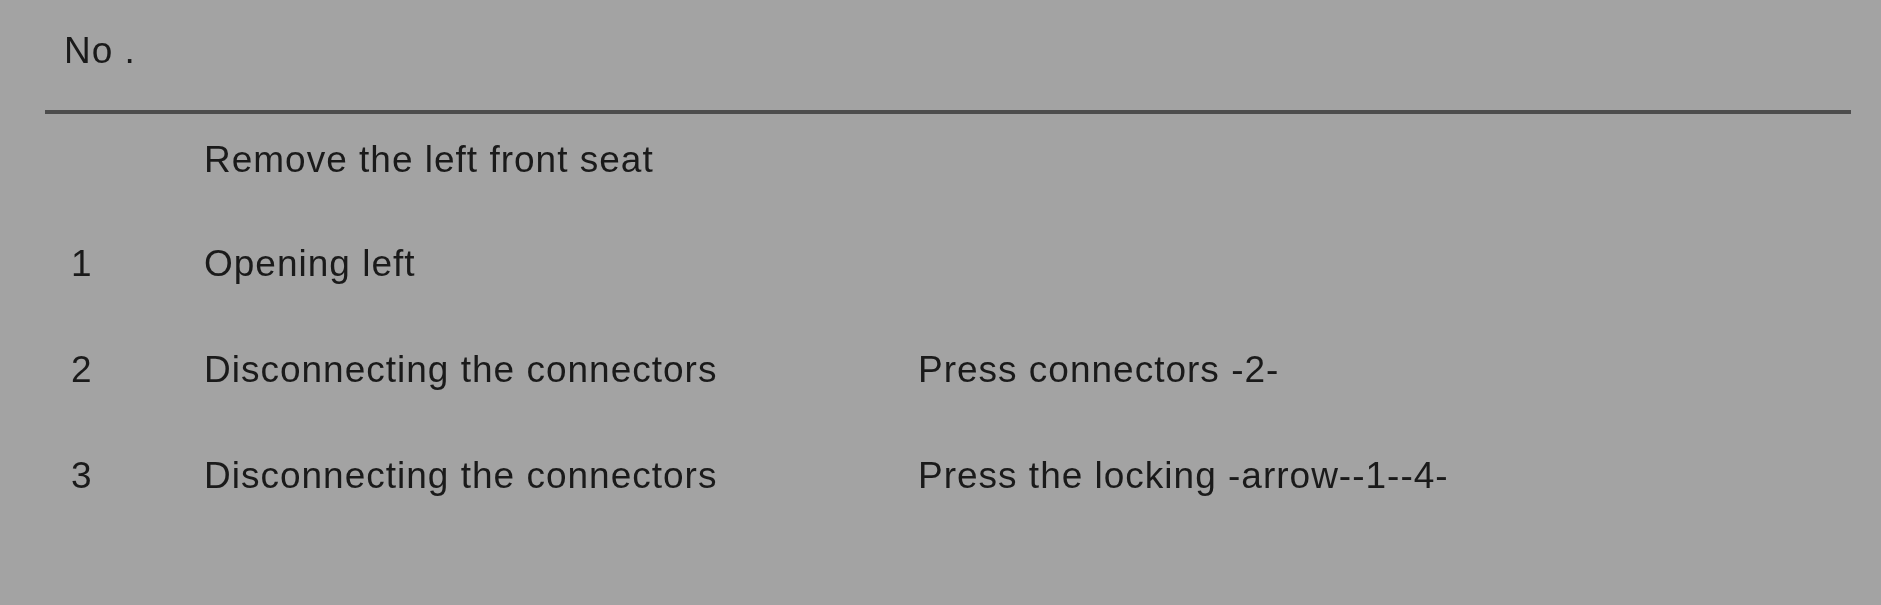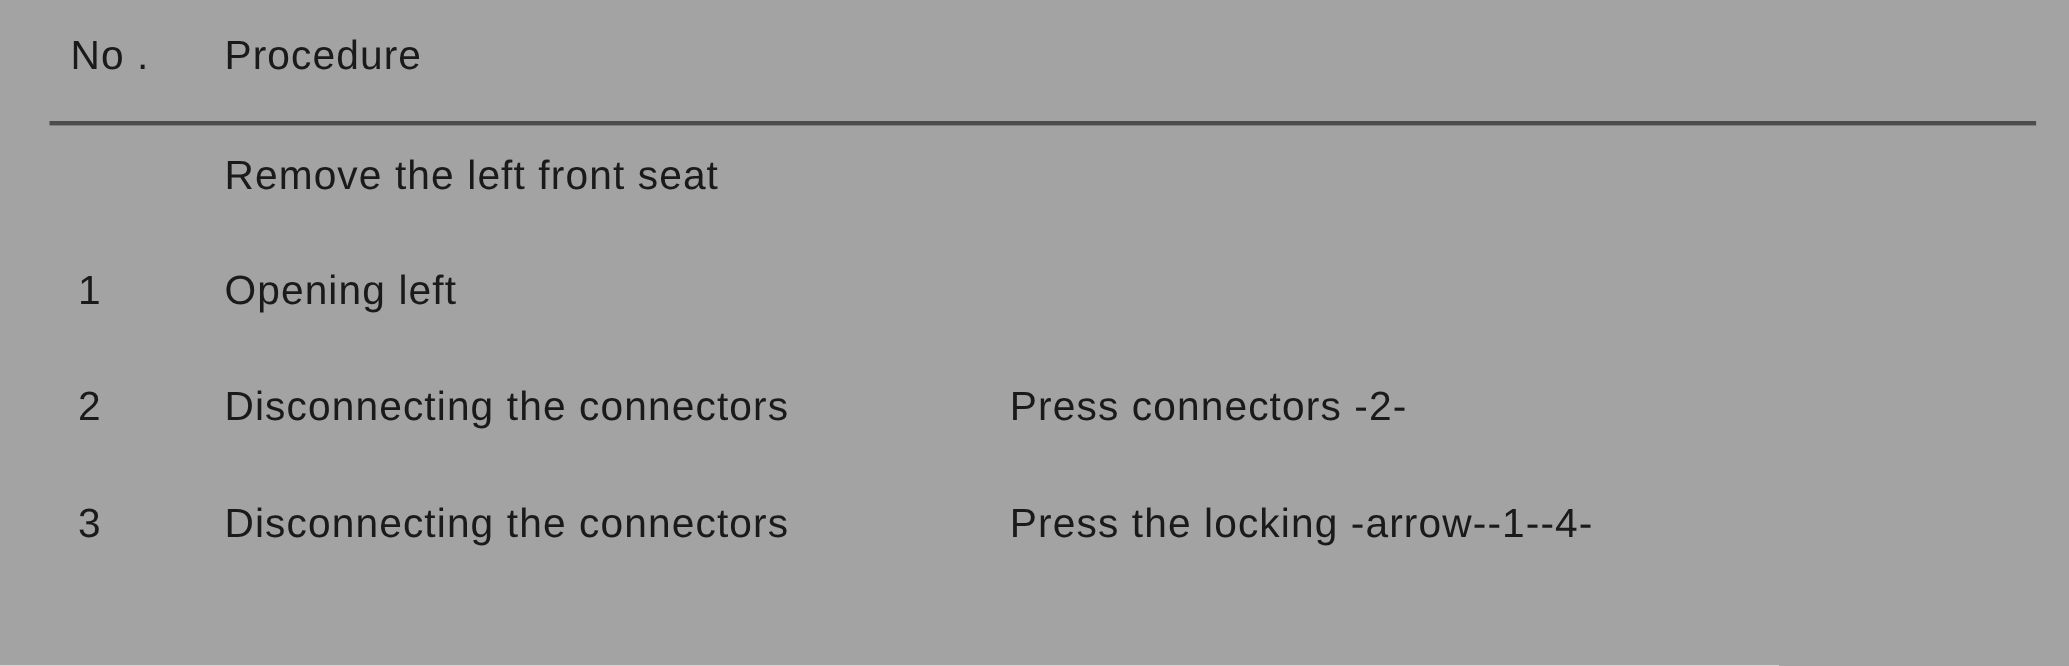--- a/index.html
+++ b/index.html
@@ -50,21 +50,20 @@
   .row-2       { top: 348px; }
   .row-3       { top: 454px; }
 </style>
 </head>
 <body>
 
 <div class="canvas">
 
   <div class="row row-header">
     <div class="cell col-no">No .</div>
-    <div class="cell col-proc">Procedure</div>
   </div>
 
   <div class="rule"></div>
 
   <div class="row row-section">
     <div class="cell col-proc">Remove the left front seat</div>
   </div>
 
   <div class="row row-1">
     <div class="cell col-no-num">1</div>

